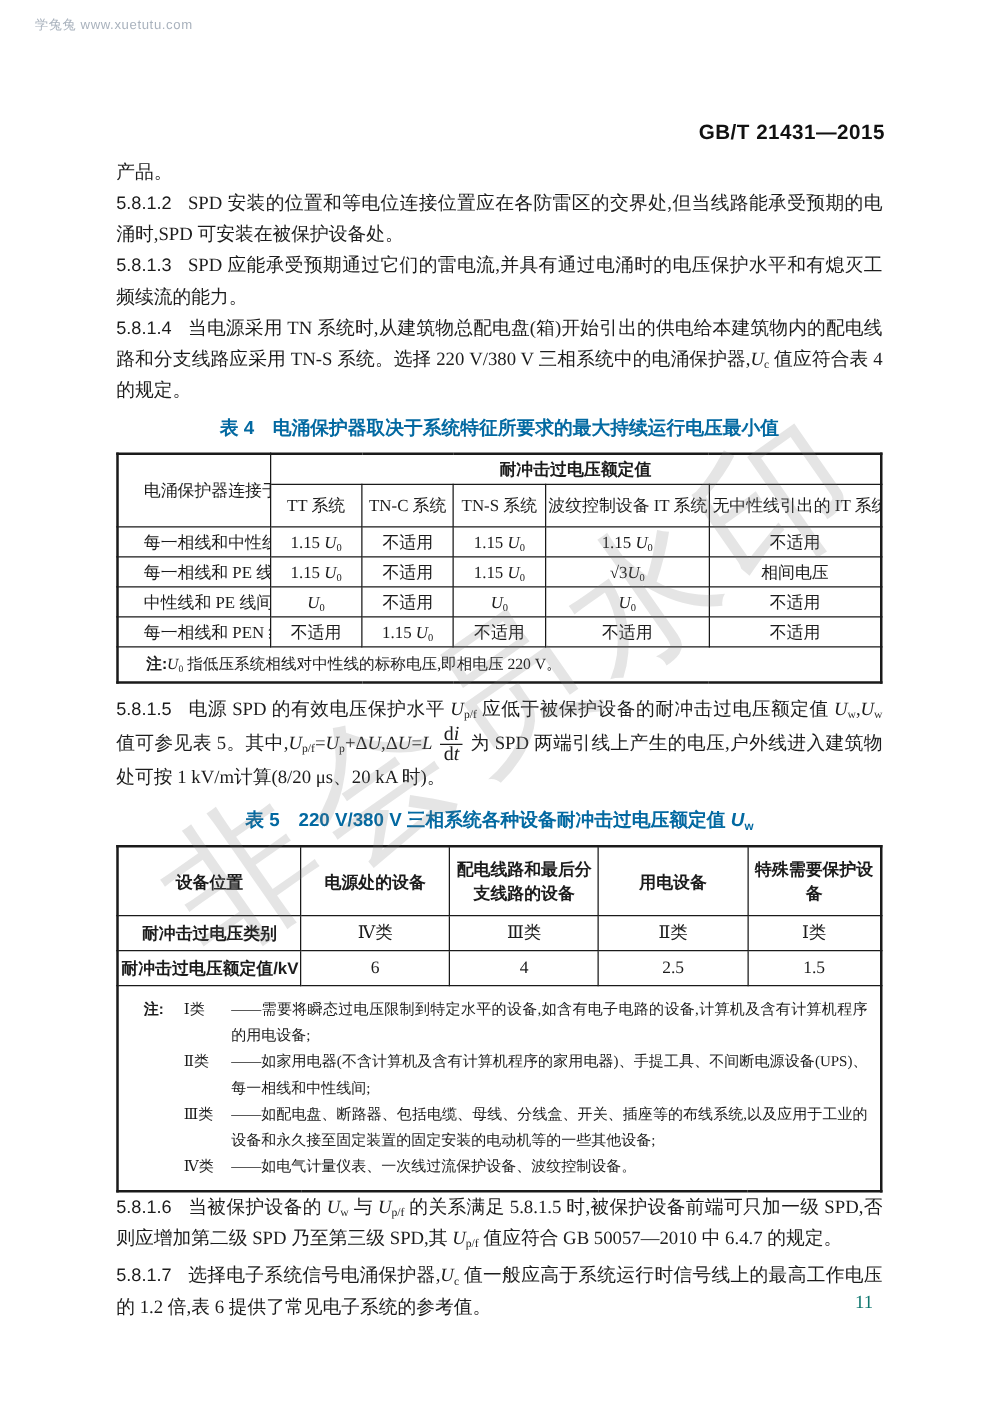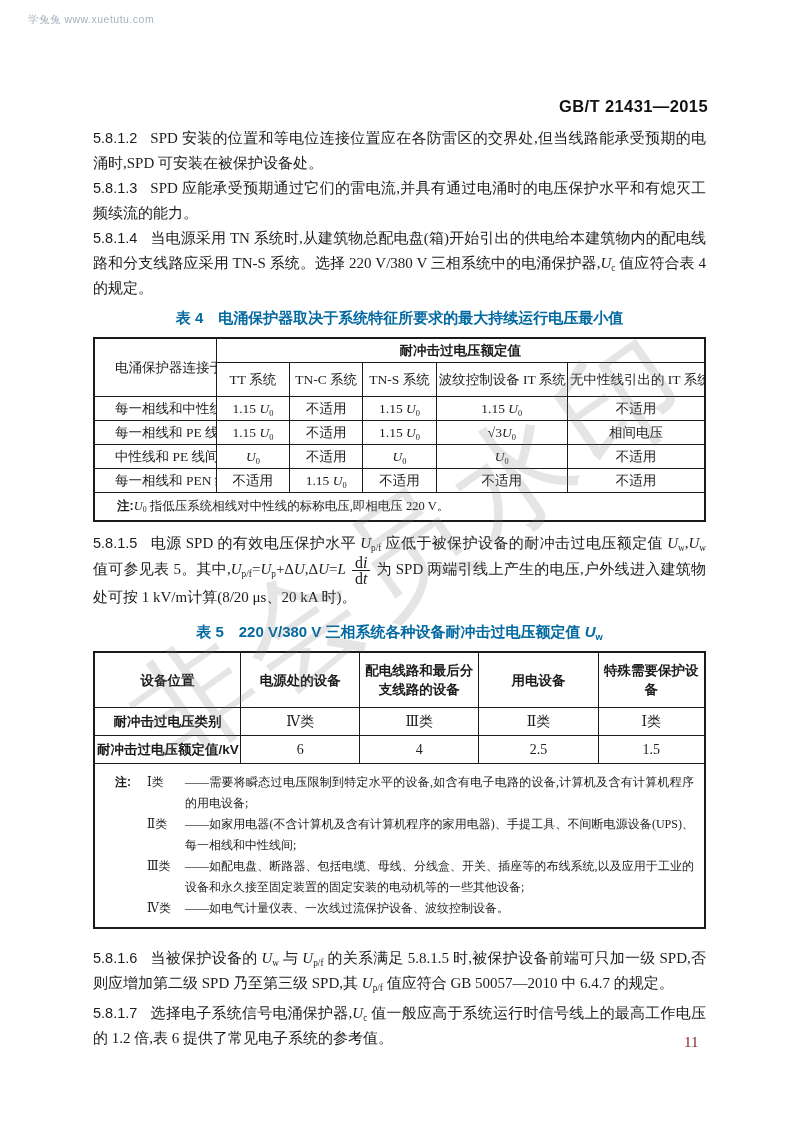--- a/index.html
+++ b/index.html
@@ -23,35 +23,35 @@
   }
   .wm-diagonal {
     position:absolute; left:412px; top:550px;
     transform:translate(-50%,-50%) rotate(-35deg);
     font-family:"Liberation Sans","DejaVu Sans",sans-serif;
     font-size:120px; letter-spacing:10px; white-space:nowrap;
     color:rgba(125,125,125,0.20); pointer-events:none; z-index:5;
   }
   .page-num {
     position:absolute; top:1034px; left:684px;
-    font-size:15px; color:#7f1d1d;
+    font-size:15px; color:#0f766e;
   }
 
   .content { position:absolute; left:93px; top:126px; width:613px; z-index:1; }
 
   .para {
     margin:0; font-size:15px; line-height:25px;
     text-align:justify; color:#1c1c1c;
   }
   .secnum {
     font-family:"Liberation Sans","DejaVu Sans",sans-serif;
     font-weight:normal; font-size:14.5px; margin-right:13px;
   }
   .p5815 { margin-top:9px; }
-  .p5816 { margin-top:17px; }
+  .p5816 { }
   .p5817 { margin-top:5px; }
 
   .frac {
     display:inline-block; vertical-align:middle; text-align:center;
     font-size:16px; line-height:13px; margin:0 2px;
   }
   .frac .fnum { display:block; border-bottom:1px solid #1c1c1c; padding:0 3px 1px; }
   .frac .fden { display:block; padding-top:1px; }
 
   .tbl-title {
@@ -106,20 +106,21 @@
   .n-text { flex:1; }
 </style>
 </head>
 <body>
 
 <div class="site-mark">学兔兔 www.xuetutu.com</div>
 <div class="doc-code">GB/T 21431—2015</div>
 
 <div class="content">
 
+  <p class="para"><span>产品。</span></p>
 
   <p class="para"><span class="secnum">5.8.1.2</span><span>SPD 安装的位置和等电位连接位置应在各防雷区的交界处,但当线路能承受预期的电涌时,SPD 可安装在被保护设备处。</span></p>
 
   <p class="para"><span class="secnum">5.8.1.3</span><span>SPD 应能承受预期通过它们的雷电流,并具有通过电涌时的电压保护水平和有熄灭工频续流的能力。</span></p>
 
   <p class="para"><span class="secnum">5.8.1.4</span><span>当电源采用 TN 系统时,从建筑物总配电盘(箱)开始引出的供电给本建筑物内的配电线路和分支线路应采用 TN-S 系统。选择 220 V/380 V 三相系统中的电涌保护器,<i>U</i><sub>c</sub> 值应符合表 4 的规定。</span></p>
 
   <h4 class="tbl-title">表 4　电涌保护器取决于系统特征所要求的最大持续运行电压最小值</h4>
 
   <table class="t4">

